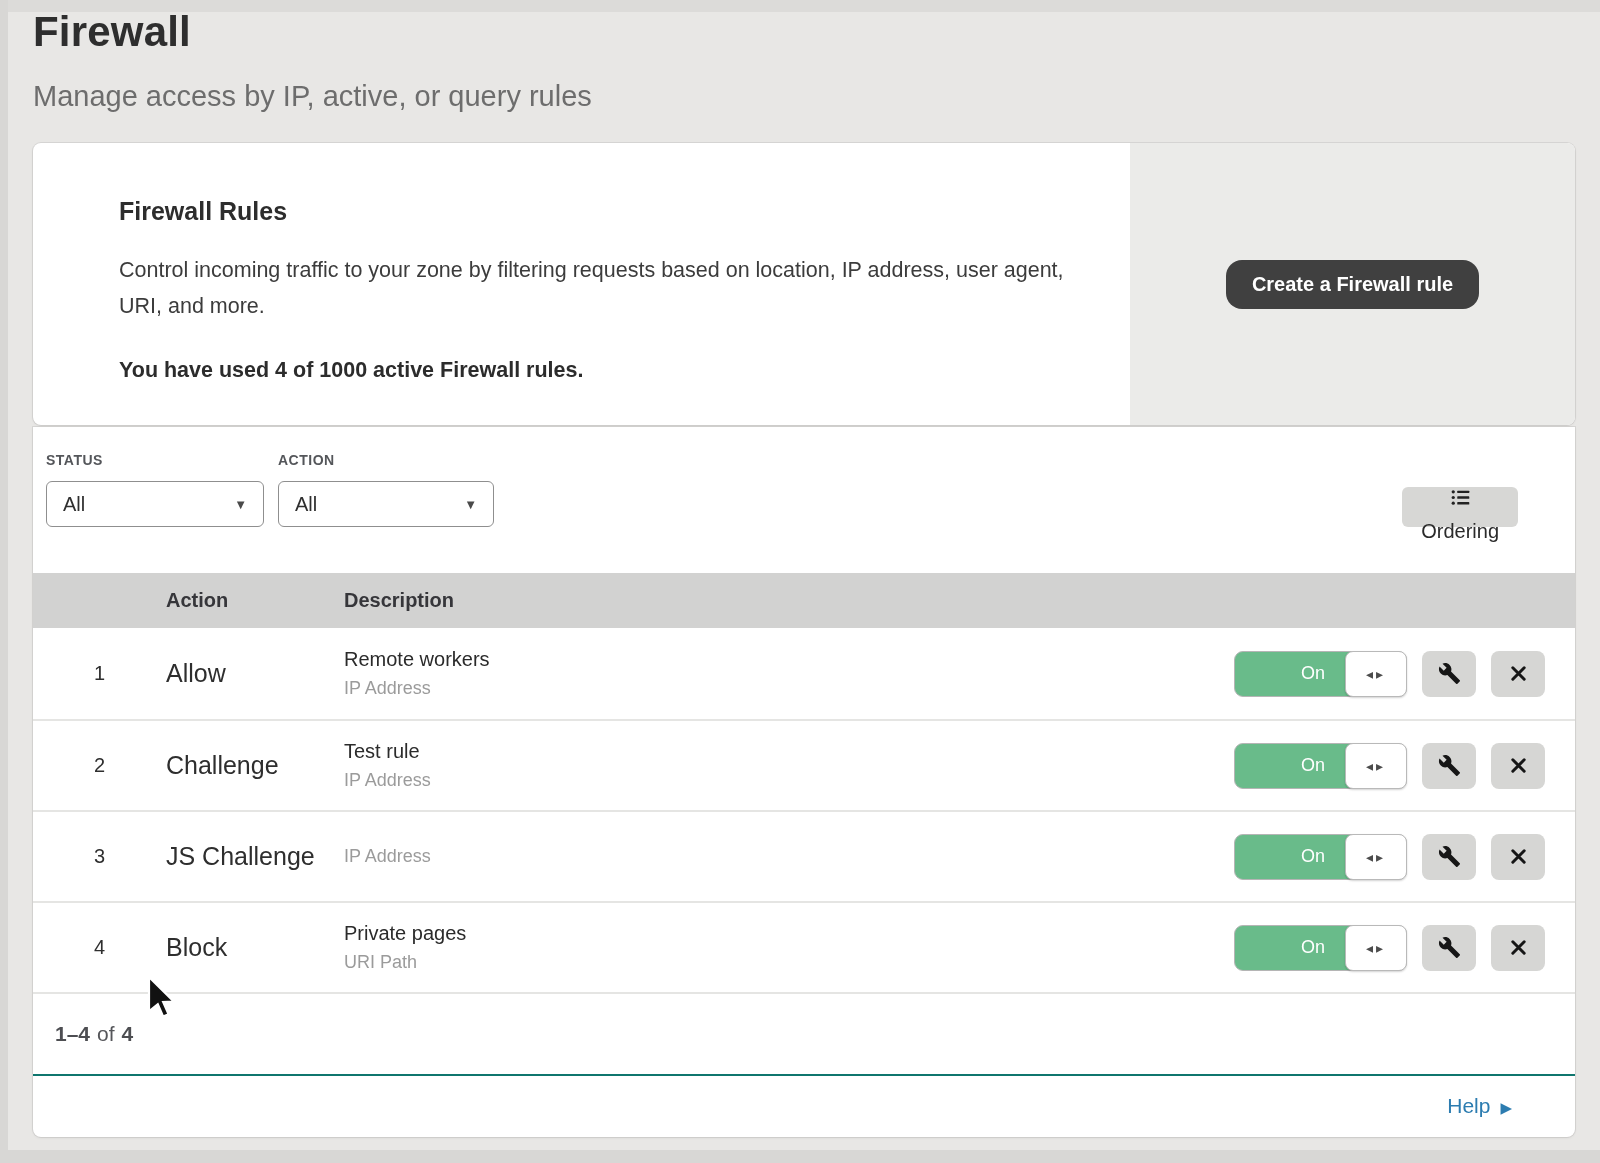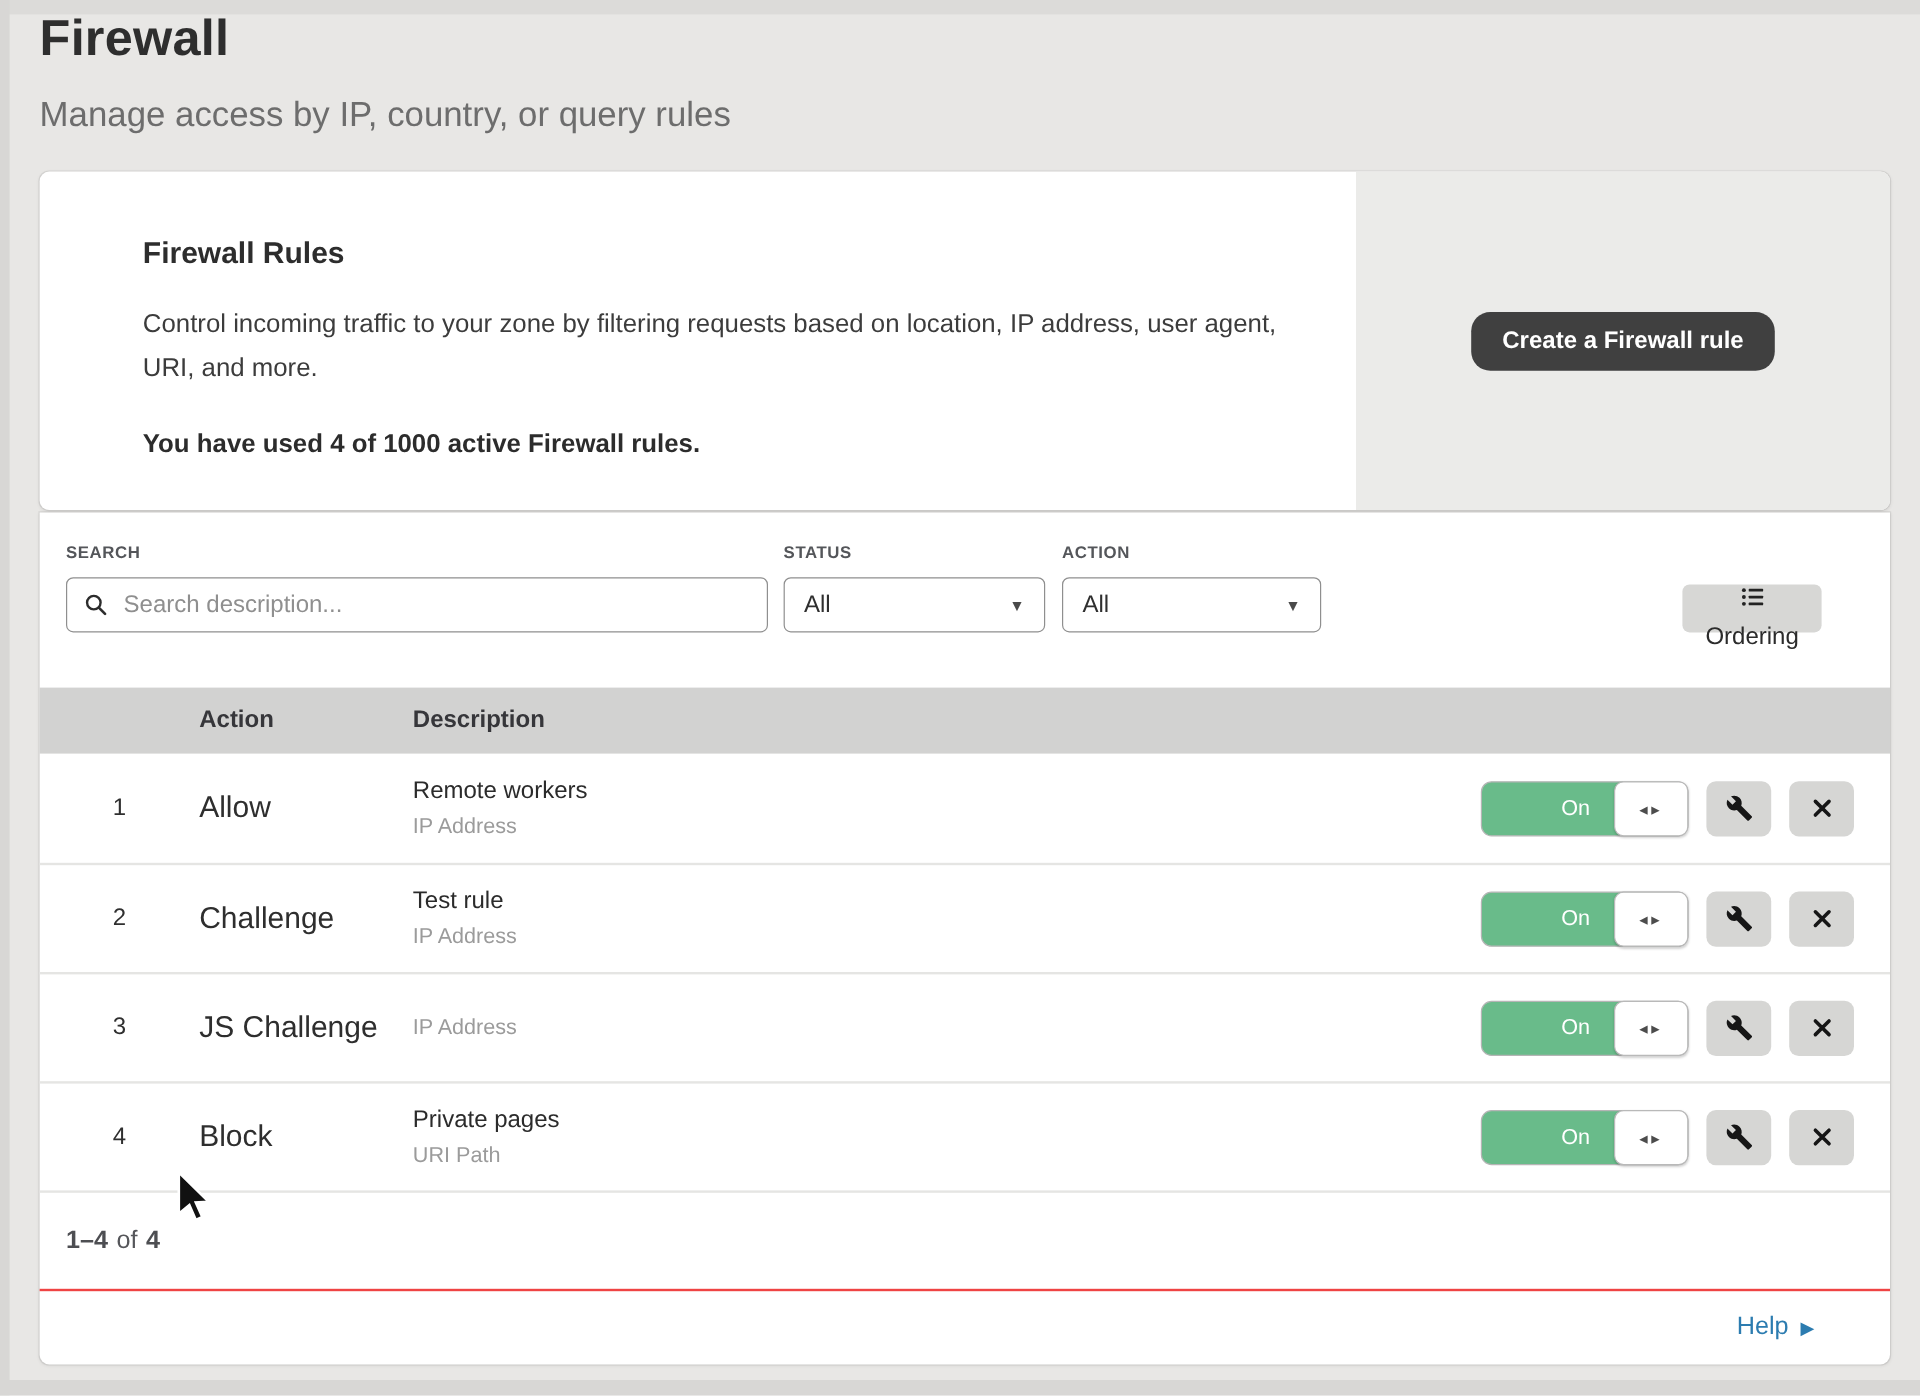--- a/index.html
+++ b/index.html
@@ -111,66 +111,54 @@
     display:flex; align-items:center; justify-content:center; cursor:pointer;
   }
 
   .pagination {
     height:82px; display:flex; align-items:center; gap:7px;
     padding-left:22px; font-size:21px; color:#55565a;
     border-top:2px solid #e5e5e3;
   }
   .pagination .strong { font-weight:700; color:#4d4e52; }
   .footer-row {
-    height:62px; border-top:2px solid #ef4444;
+    height:62px; border-top:2px solid #0f766e;
     display:flex; align-items:center; justify-content:flex-end; padding-right:63px;
   }
   .help-link { display:flex; align-items:center; gap:10px; color:#2c7cb0; font-size:21px; cursor:pointer; }
   .help-arrow { font-size:15px; line-height:1; padding-top:2px; }
 
   .cursor { position:absolute; left:146px; top:975px; pointer-events:none; }
 </style>
 </head>
 <body>
 
 <div class="edge-top"></div>
 <div class="edge-left"></div>
 <div class="edge-bottom"></div>
 
 <header class="page-header">
   <div class="page-title">Firewall</div>
-  <div class="page-subtitle">Manage access by IP, country, or query rules</div>
+  <div class="page-subtitle">Manage access by IP, active, or query rules</div>
 </header>
 
 <section class="top-card">
   <div class="card-left">
     <h2 class="card-title">Firewall Rules</h2>
     <p class="card-desc">Control incoming traffic to your zone by filtering requests based on location, IP address, user agent, URI, and more.</p>
     <p class="card-usage">You have used 4 of 1000 active Firewall rules.</p>
   </div>
   <div class="card-right">
     <button class="create-btn">Create a Firewall rule</button>
   </div>
 </section>
 
 <section class="main-card">
 
   <div class="filters">
-    <div class="filter-group search-group">
-      <span class="filter-label">SEARCH</span>
-      <div class="text-input">
-        <span style="display:flex;">
-          <svg width="20" height="20" viewBox="0 0 22 22">
-              <circle cx="9" cy="9" r="6.2" fill="none" stroke="#2c2c2c" stroke-width="2.2"></circle>
-              <line x1="13.6" y1="13.6" x2="19.3" y2="19.3" stroke="#2c2c2c" stroke-width="2.4" stroke-linecap="round"></line>
-            </svg>
-        </span>
-        <input placeholder="Search description..." style="">
-      </div>
-    </div>
 
     <div class="filter-group status-group">
       <span class="filter-label">STATUS</span>
       <div class="select">
         <span>All</span>
         <span class="caret">▼</span>
       </div>
     </div>
 
     <div class="filter-group action-group">

